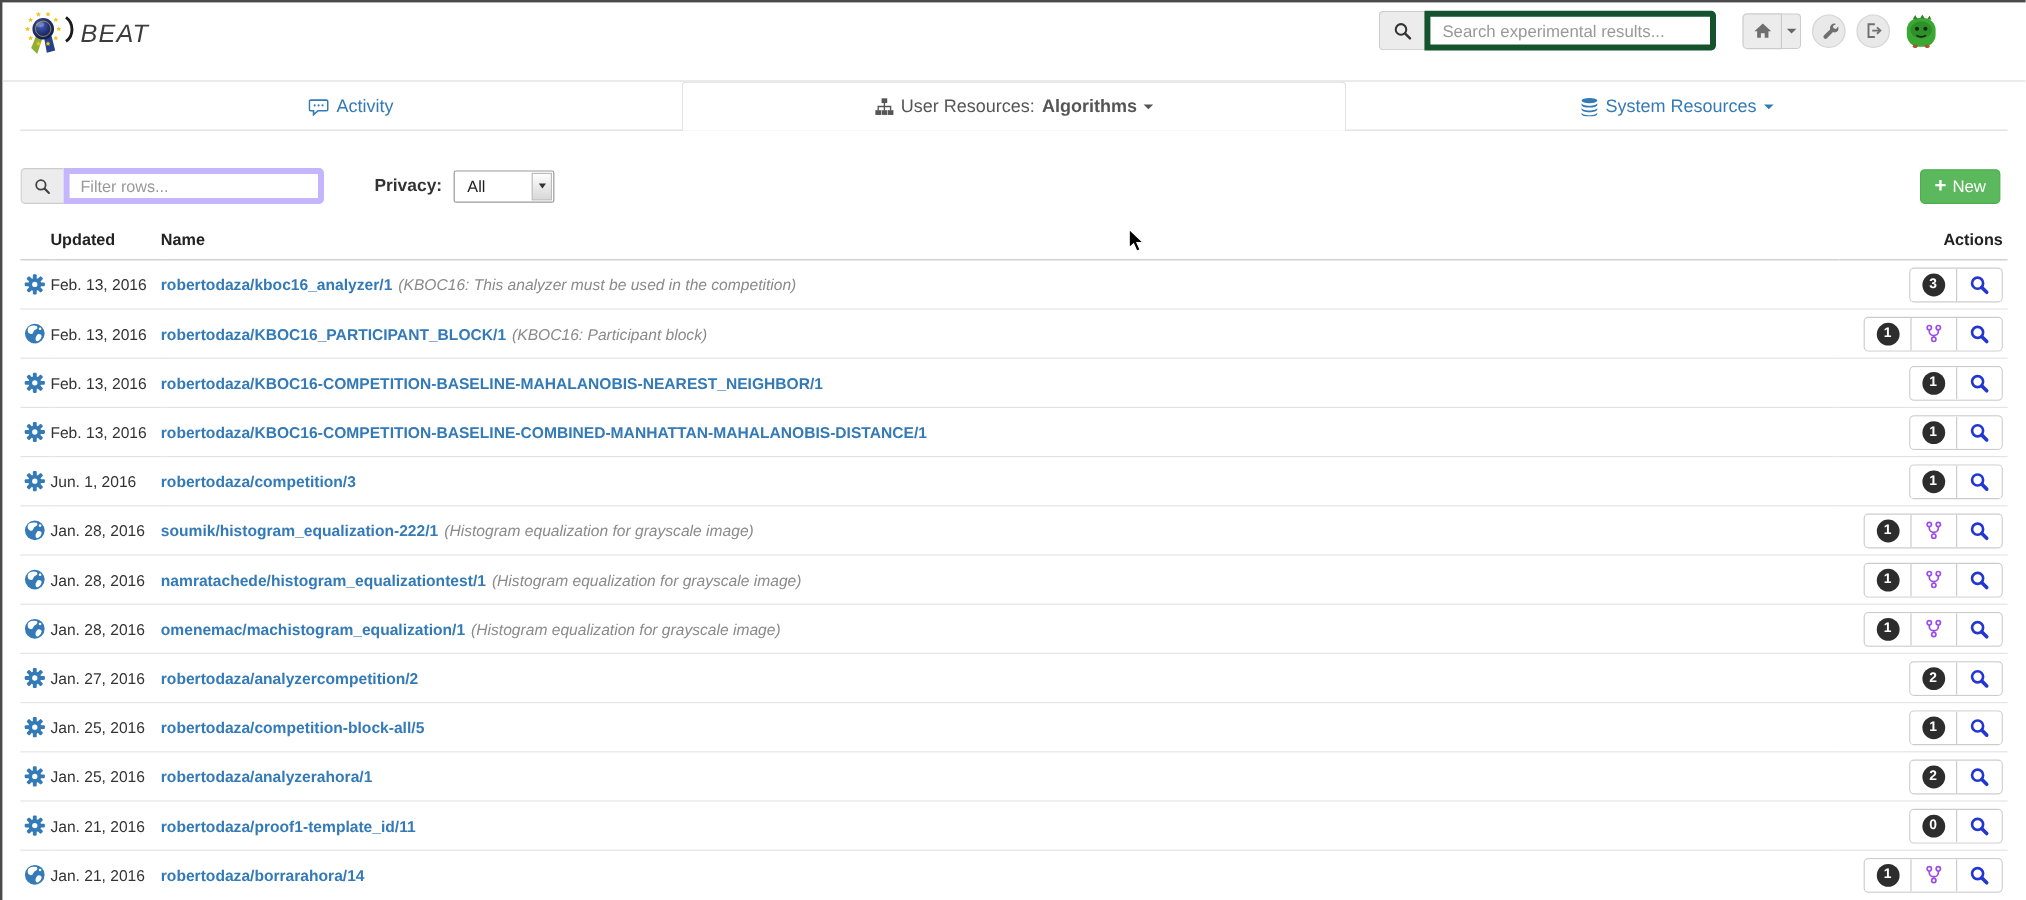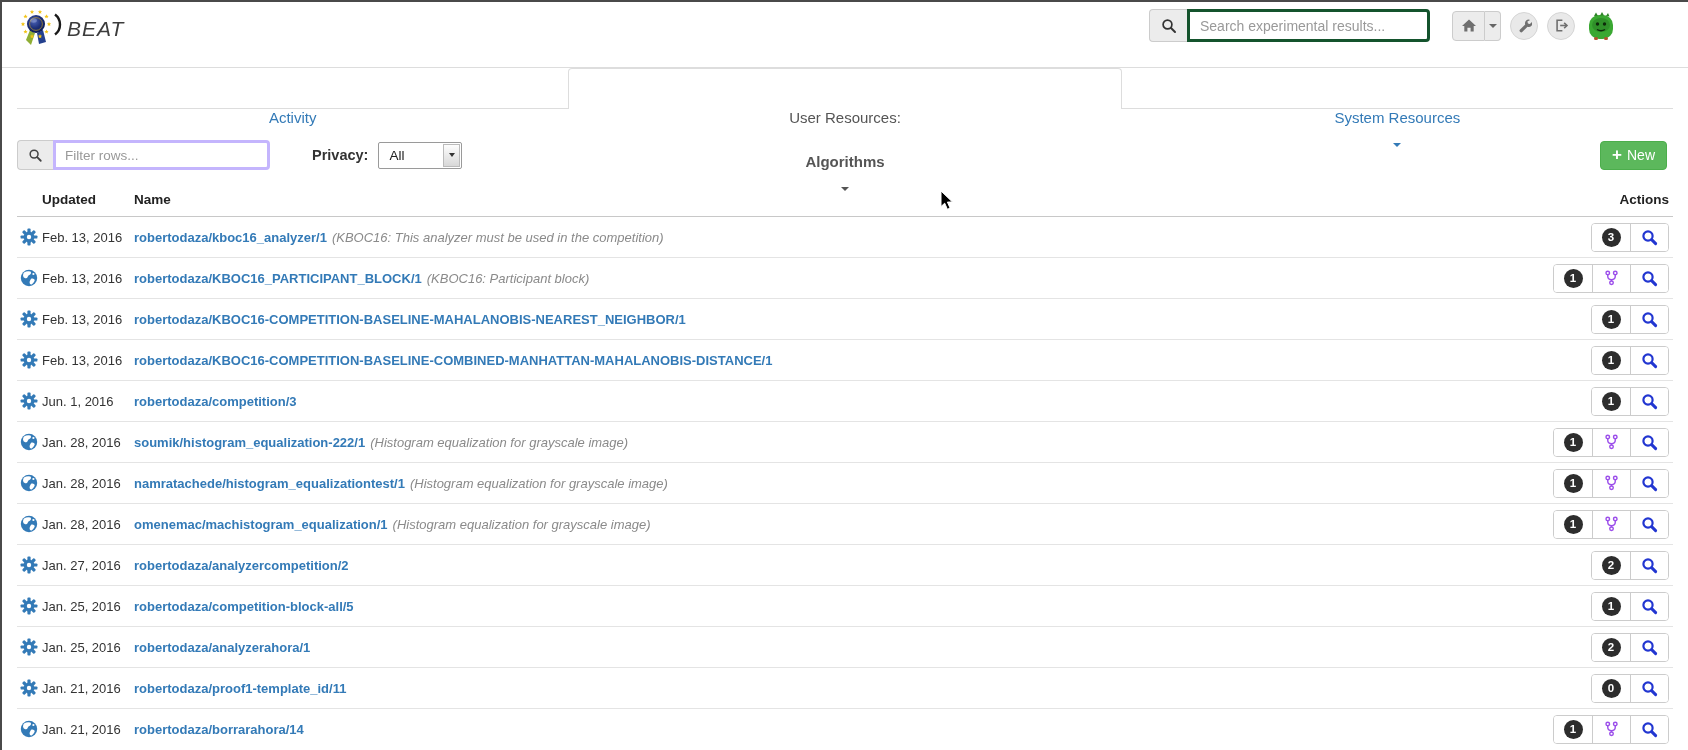--- a/index.html
+++ b/index.html
@@ -21,21 +21,21 @@
   }
   .brand { display: flex; align-items: center; gap: 1px; cursor: pointer; font-style: italic; }
   .brand-text { font-size: 21px; letter-spacing: 1px; color: #3c3c3c; font-weight: 500; margin-left: 2px; }
   .nav-right { display: flex; align-items: center; }
   .search-group { display: flex; height: 33px; }
   .search-group .addon {
     width: 38px; background: #ececec; border: 1px solid #ccc; border-right: none;
     border-radius: 4px 0 0 4px; display: flex; align-items: center; justify-content: center;
   }
   .search-group input {
-    width: 243px; height: 33px; border: 3px solid #14532d; border-radius: 0 4px 4px 0;
+    width: 243px; height: 33px; border: 5px solid #14532d; border-radius: 0 4px 4px 0;
     padding: 0 10px; font-size: 14px; color: #555; outline: none;
     font-family: "Liberation Sans", sans-serif;
   }
   .search-group input::placeholder { color: #999; }
   .btn-split { display: flex; margin-left: 22px; height: 30px; }
   .btn-split .part {
     background: #ececec; border: 1px solid #ccc; display: flex; align-items: center; justify-content: center;
   }
   .btn-split .part.main { width: 33px; border-radius: 4px 0 0 4px; }
   .btn-split .part.caret-part { width: 16px; border-left: none; border-radius: 0 4px 4px 0; }
@@ -48,36 +48,36 @@
   .caret-down.blue { border-top-color: #337ab7; }
   .caret-down.dark { border-top-color: #555; }
 
   
   .tabs { margin: 0 15px; height: 41px; display: flex; position: relative; align-items: flex-end; }
   .tabs::after { content: ""; position: absolute; left: 0; right: 0; bottom: 0; height: 1px; background: #ddd; }
   .tab {
     flex: 1; height: 40px; line-height: 38px; text-align: center; cursor: pointer;
     font-size: 15px; color: #337ab7; white-space: nowrap;
   }
-  .tab .tab-inner { display: inline-flex; align-items: center; gap: 6px; height: 100%; flex-direction: column; }
+  .tab .tab-inner { display: inline-flex; align-items: center; gap: 6px; height: 100%; }
   .tab.active {
     position: relative; z-index: 1; height: 41px; background: #fff;
     border: 1px solid #ddd; border-bottom: none; border-radius: 4px 4px 0 0; color: #555; text-align: center;
   }
   .tab.active b { font-weight: bold; }
 
   
   .toolbar { margin: 31px 21px 0 15px; display: flex; align-items: center; height: 30px; }
   .filter-group { display: flex; height: 30px; }
   .filter-group .addon {
     width: 36px; background: #ececec; border: 1px solid #ccc; border-right: none;
     border-radius: 4px 0 0 4px; display: flex; align-items: center; justify-content: center;
   }
   .filter-group input {
-    width: 217px; height: 30px; border: 3px solid #c4b5fd; border-radius: 0 4px 4px 0;
+    width: 217px; height: 30px; border: 5px solid #c4b5fd; border-radius: 0 4px 4px 0;
     padding: 0 9px; font-size: 13.5px; color: #555; outline: none;
     font-family: "Liberation Sans", sans-serif;
   }
   .filter-group input::placeholder { color: #999; }
   .privacy-label { font-weight: bold; font-size: 14.5px; margin-left: 42px; color: #333; }
   .select-box {
     margin-left: 10px; width: 84px; height: 27px; border: 1px solid #9a9a9a; background: #fff;
     display: flex; align-items: center; cursor: pointer; position: relative; border-radius: 2px;
   }
   .select-box .sel-value { flex: 1; padding-left: 10px; font-size: 13.5px; color: #222; }

